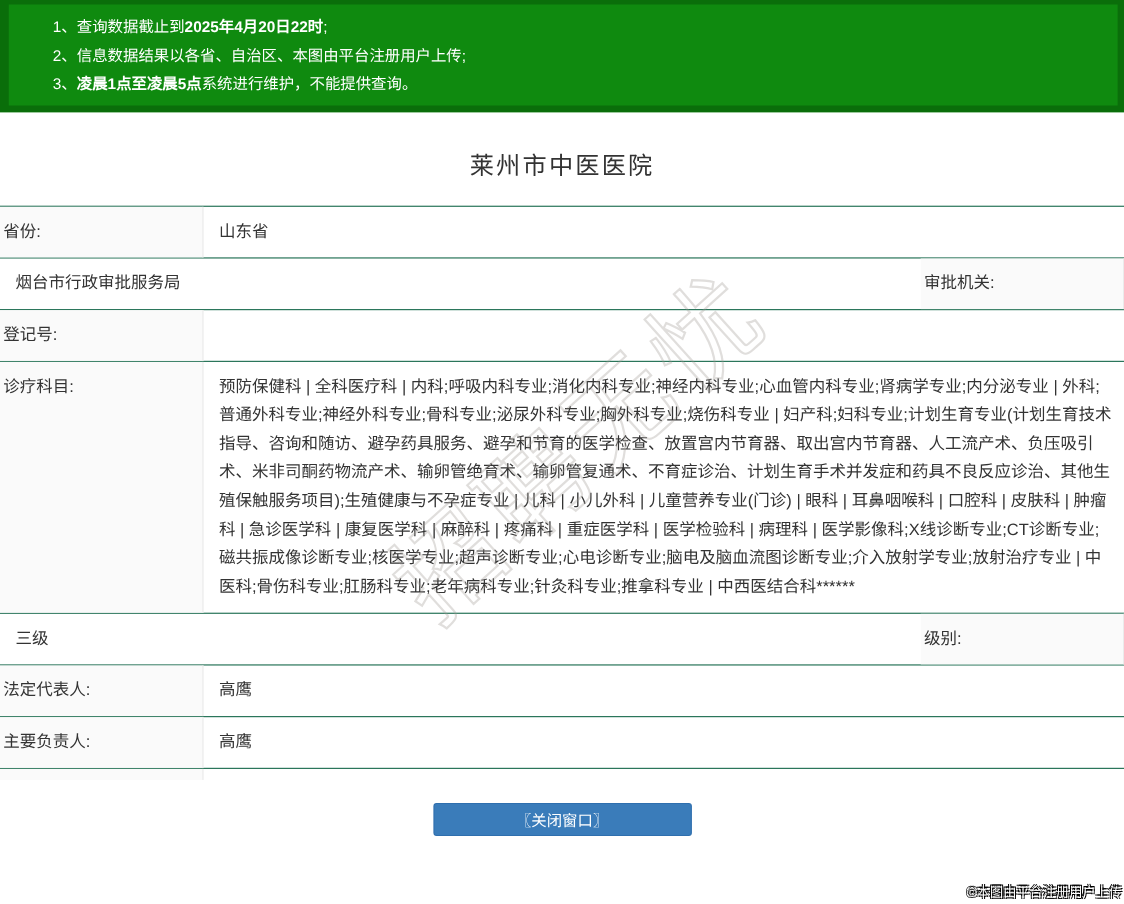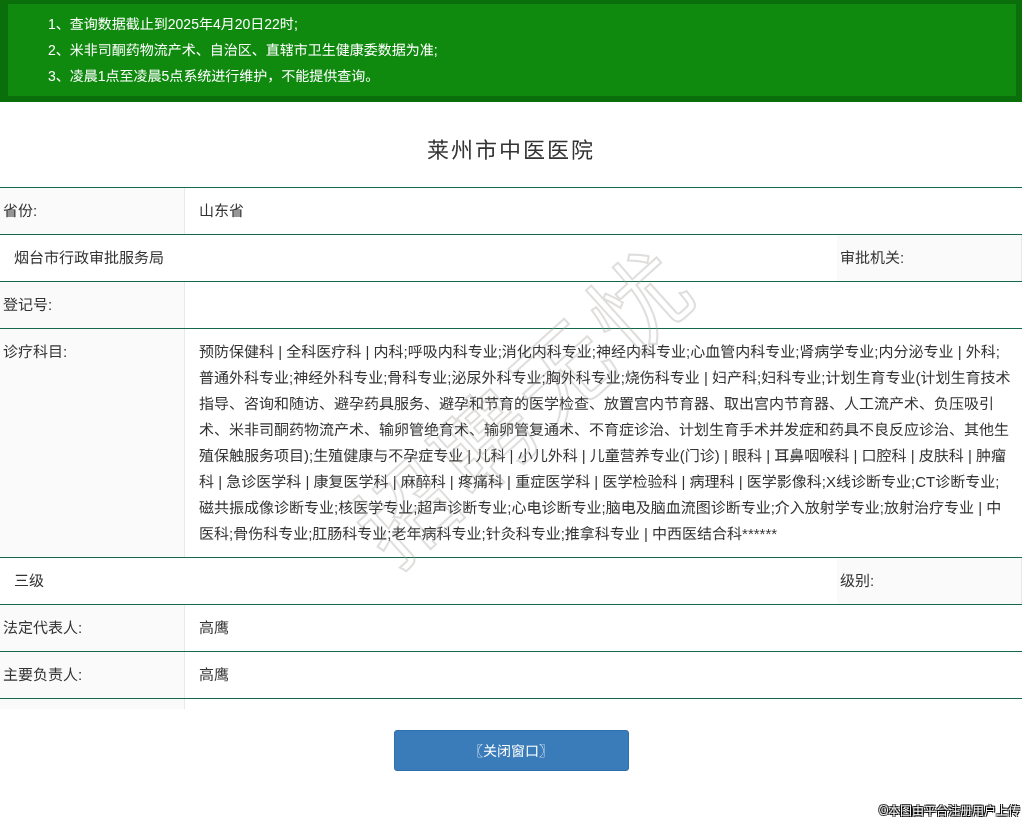--- a/index.html
+++ b/index.html
@@ -27,21 +27,21 @@
     border-right:6px solid var(--banner-edge);
     border-bottom:6px solid var(--banner-edge);
     padding:7px 0 7px 40px;
   }
   .banner-line{
     color:#ffffff;
     font-size:14px;
     line-height:26px;
     white-space:nowrap;
   }
-  .banner-line .b{font-weight:normal;}
+  .banner-line .b{font-weight:bold;}
   
   .page-title{
     margin-top:26px;
     text-align:center;
     font-size:22px;
     letter-spacing:2px;
     color:#333;
     font-weight:400;
     height:45px;
     line-height:45px;
@@ -83,21 +83,21 @@
   .row.stub .label{padding:0;height:10px;}
   .row.stub .value{padding:0;height:10px;}
   
   .btn-wrap{
     margin-top:21px;
     text-align:center;
   }
   .close-btn{
     display:inline-block;
     width:235px;
-    height:41px;
+    height:30px;
     line-height:30px;
     background:var(--btn-blue);
     border:1px solid var(--btn-border);
     border-radius:3px;
     color:#ffffff;
     font-size:14px;
     text-align:center;
     cursor:pointer;
     font-family:"Liberation Sans","DejaVu Sans",sans-serif;
   }
@@ -134,21 +134,21 @@
 </style>
 </head>
 <body>
 
 <div class="banner">
   <div class="banner-line">
     <span class="num">1、</span><span class="pre">查询数据截止到</span><span class="b">2025年4月20日22时</span><span class="post">;</span>
   </div>
 
   <div class="banner-line">
-    <span class="num">2、</span><span class="pre">米非司酮药物流产术、自治区、直辖市卫生健康委数据为准;</span><span class="b"></span><span class="post"></span>
+    <span class="num">2、</span><span class="pre">信息数据结果以各省、自治区、本图由平台注册用户上传;</span><span class="b"></span><span class="post"></span>
   </div>
 
   <div class="banner-line">
     <span class="num">3、</span><span class="pre"></span><span class="b">凌晨1点至凌晨5点</span><span class="post">系统进行维护，不能提供查询。</span>
   </div>
 </div>
 
 <h1 class="page-title">莱州市中医医院</h1>
 
 <div class="info-table">

